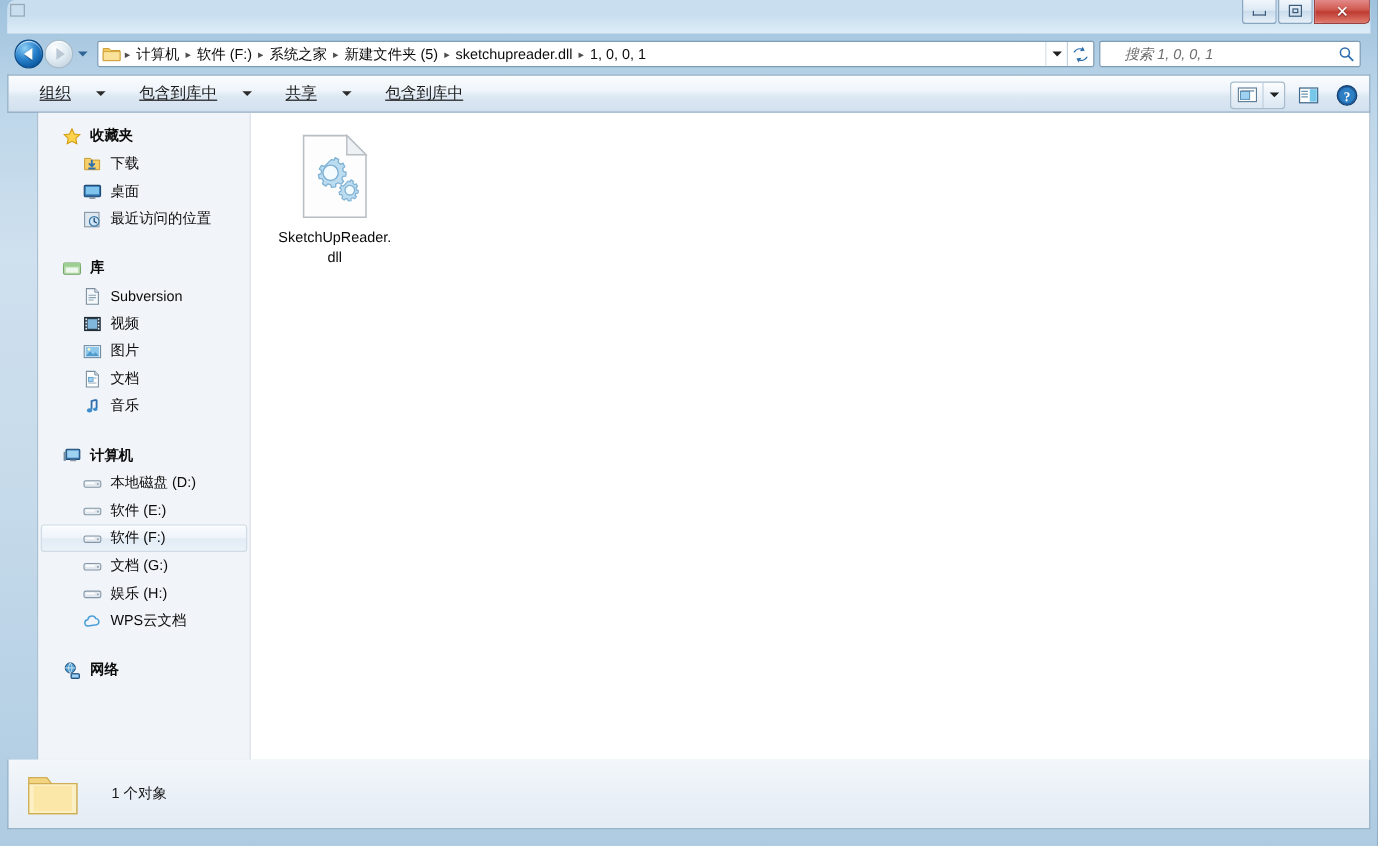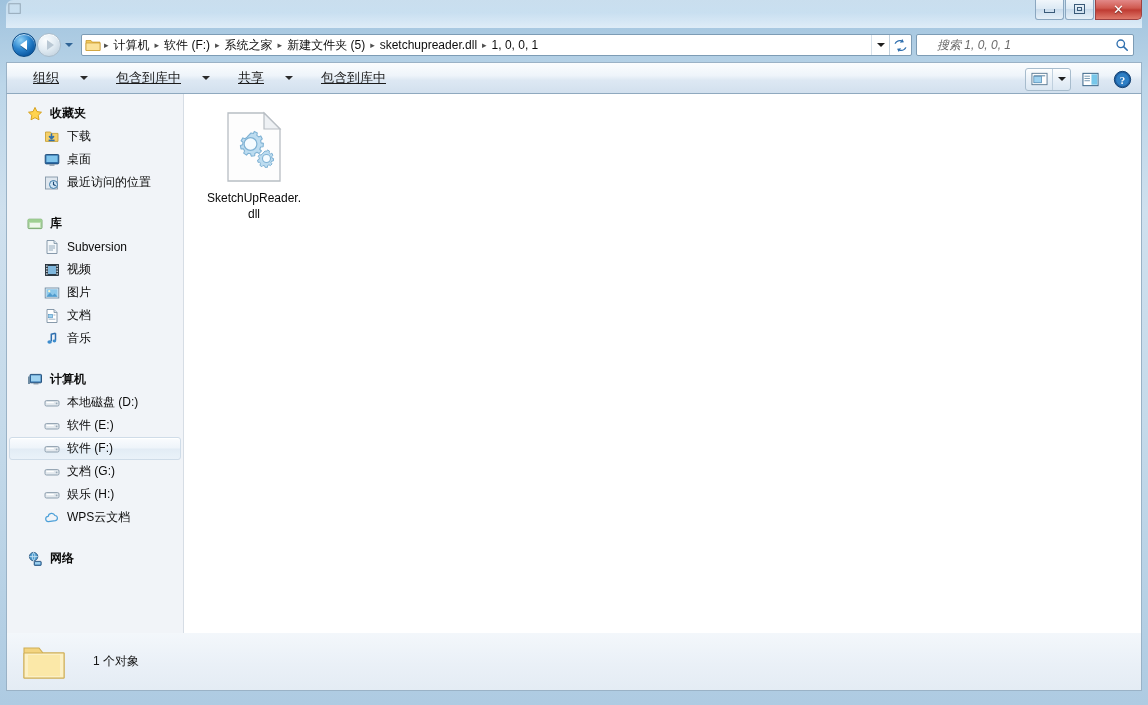--- a/index.html
+++ b/index.html
@@ -255,20 +255,21 @@
     margin-left: 4px;
   }
 
   
   #body {
     display: flex;
     height: 539px;
     border-left: 1px solid #9ab2c6;
     border-right: 1px solid #9ab2c6;
     background: #fff;
+    margin-left: 25px;
   }
   #sidebar {
     width: 177px;
     background: #f1f4f8;
     border-right: 1px solid #d6dde5;
     padding-top: 8px;
     overflow: hidden;
     position: relative;
   }
   .nav-group { margin-bottom: 2px; }

